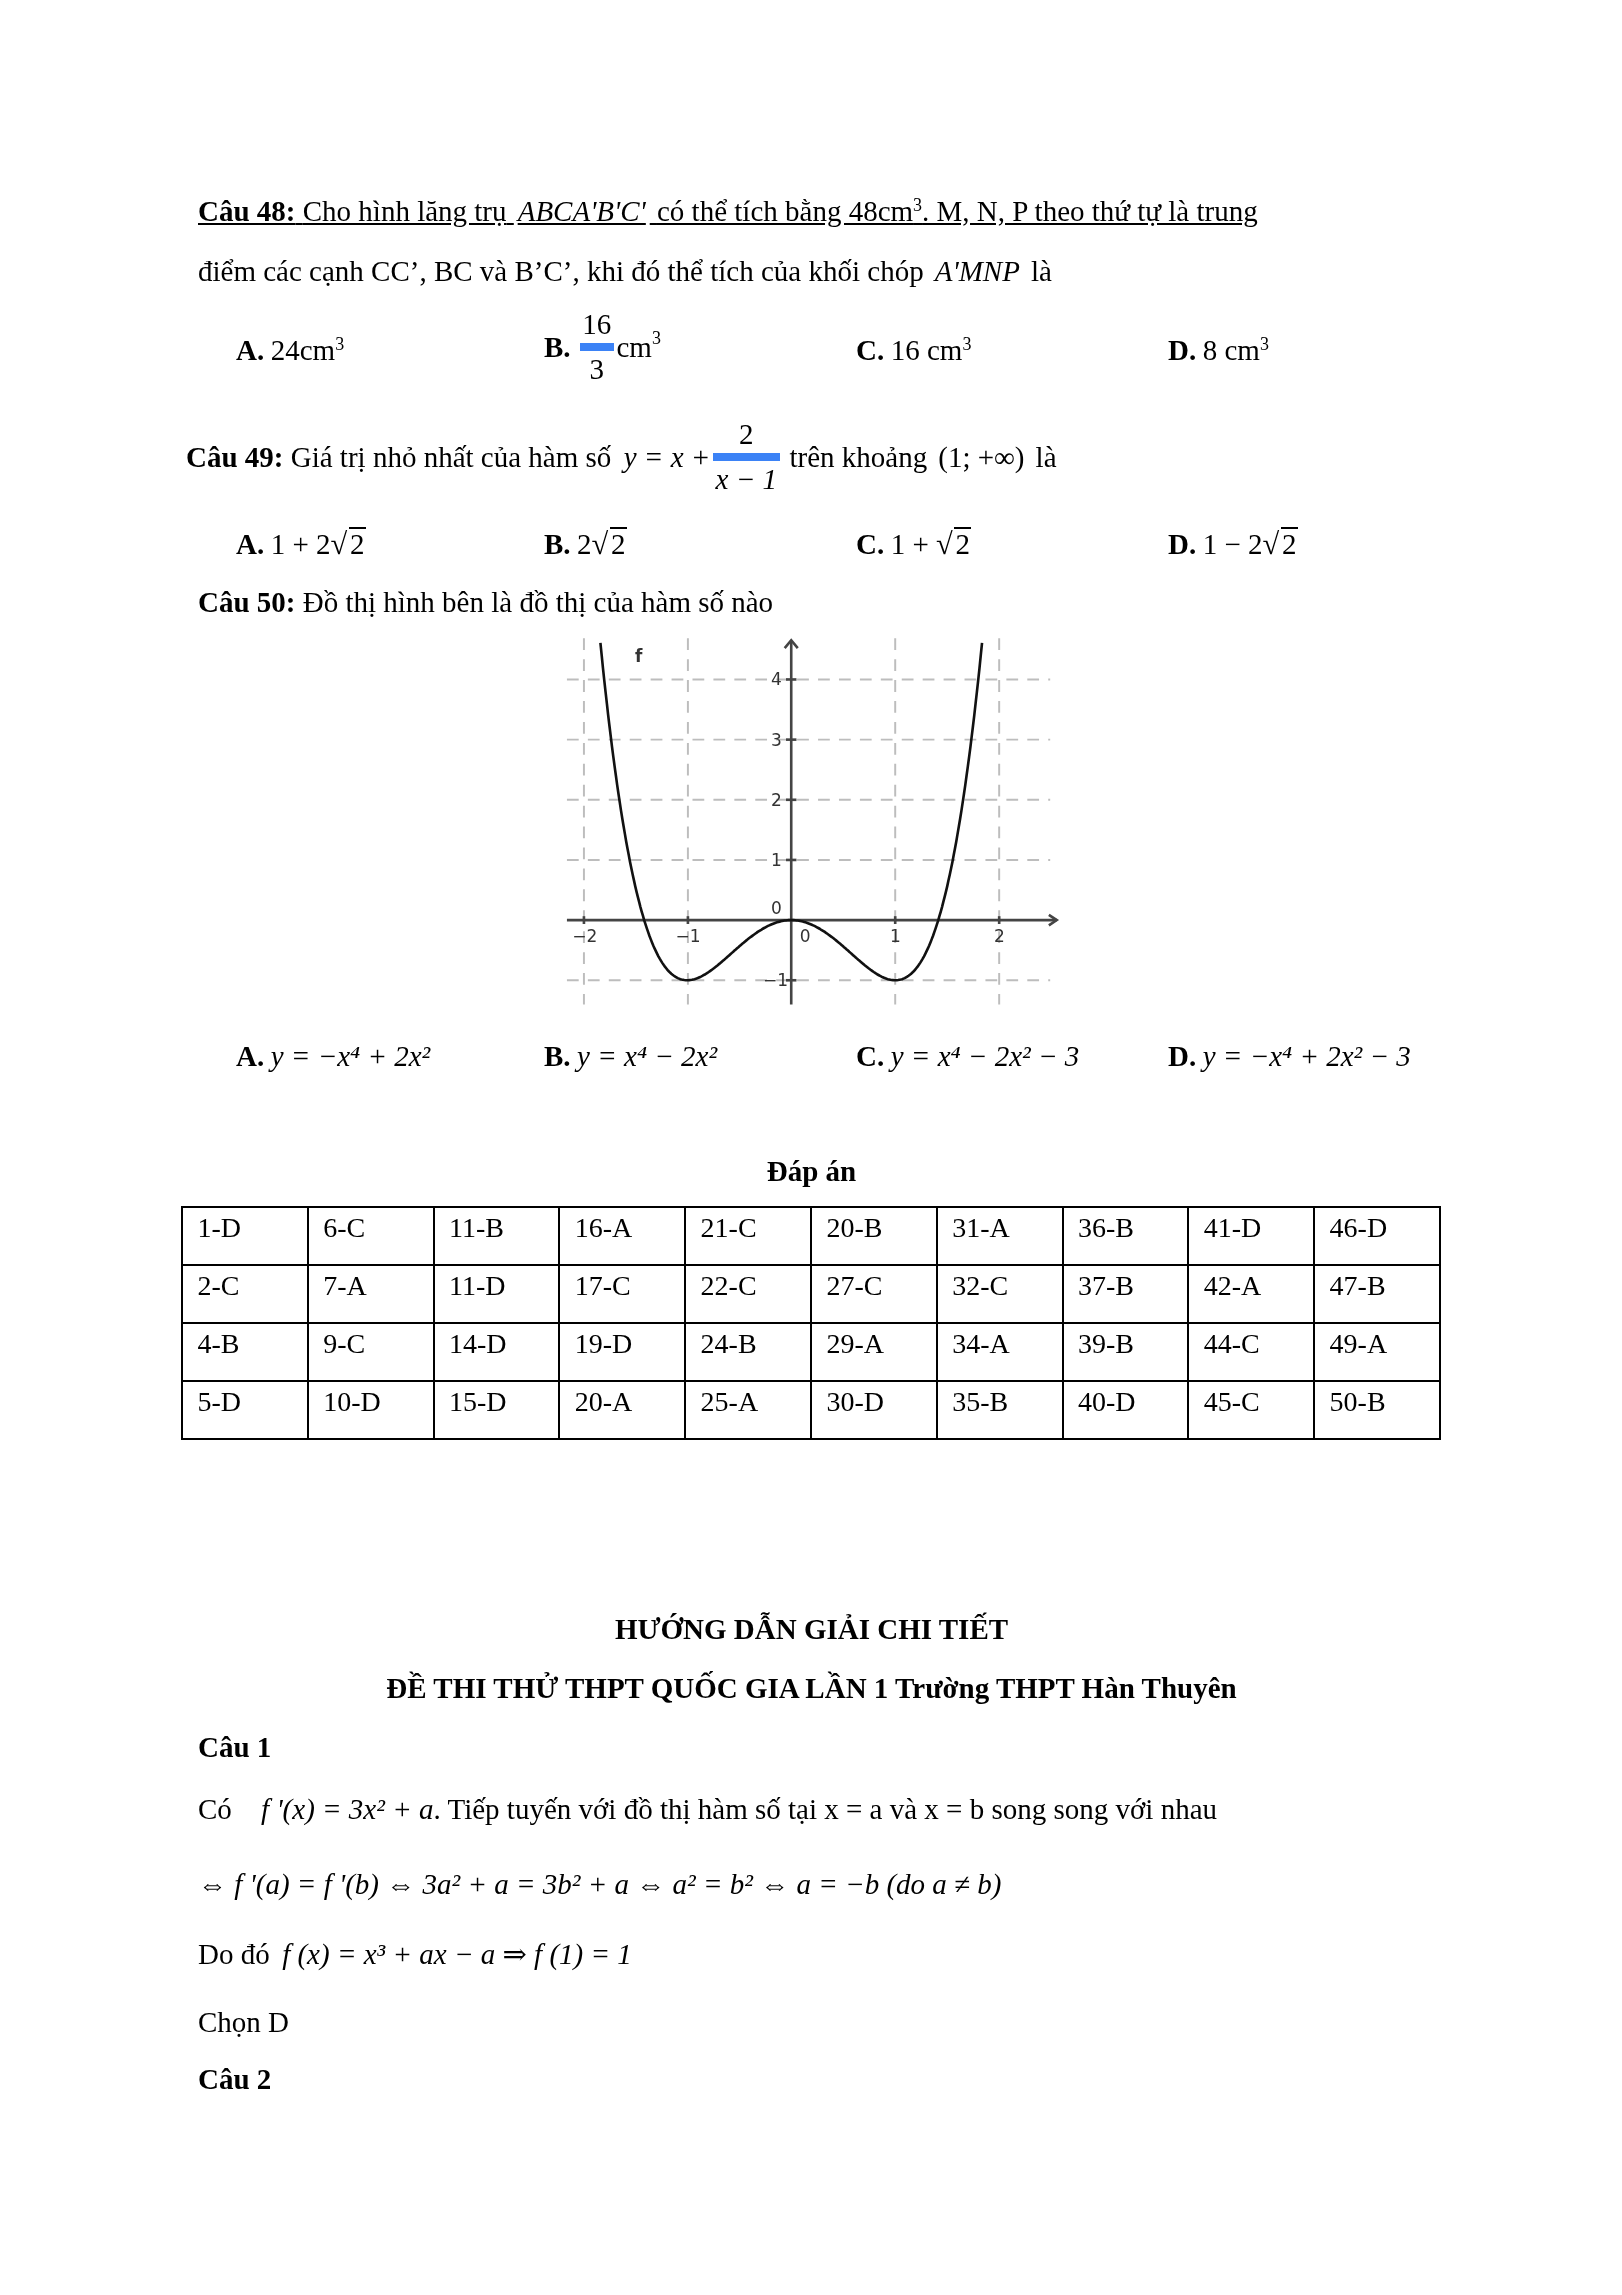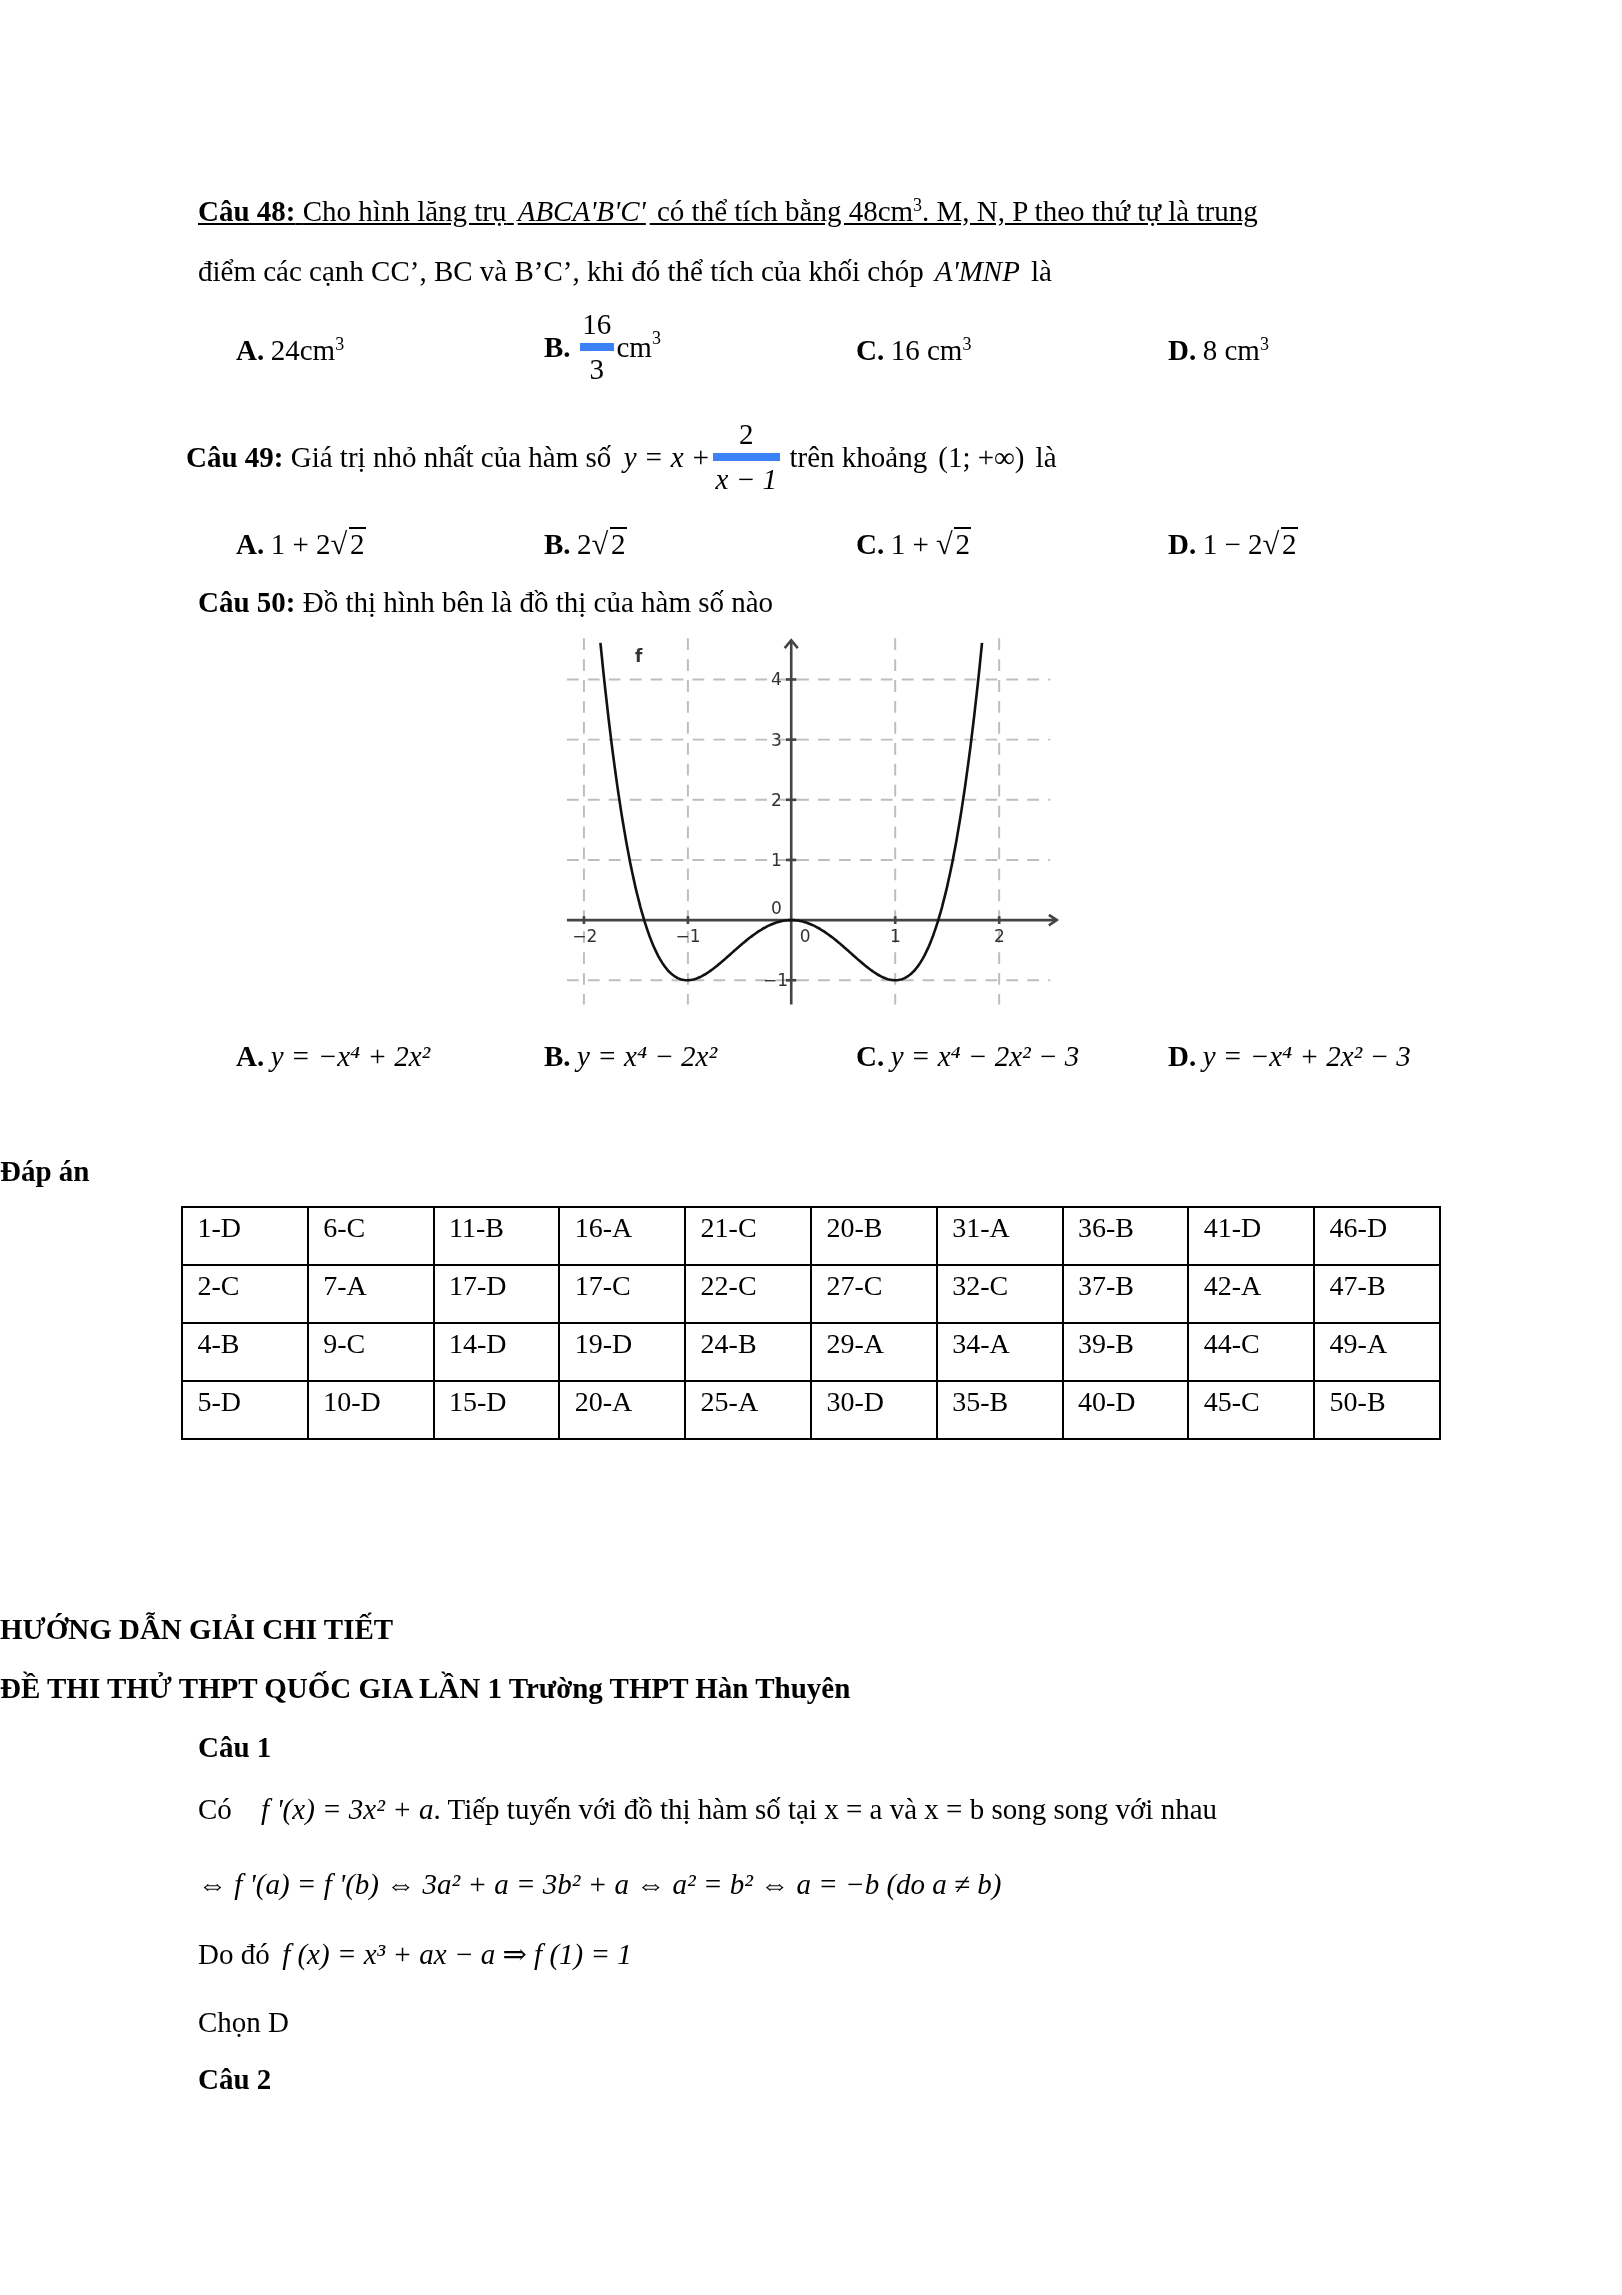--- a/index.html
+++ b/index.html
@@ -12,21 +12,21 @@
   .b { font-weight: bold; }
   .i { font-style: italic; }
   sup { font-size: 0.62em; vertical-align: 0; position: relative; top: -0.55em; }
   .frac { display: inline-block; vertical-align: middle; text-align: center; margin: 0 2.6px; }
   .frac .num { display: block; padding: 0 2.6px 2.6px; border-bottom: 8px solid #3b82f6; line-height: 1.1; }
   .frac .den { display: block; padding: 2.6px 2.6px 0; line-height: 1.1; }
   .opt { position: absolute; white-space: nowrap; }
   .opt .lbl { font-weight: bold; margin-right: 6.5px; }
   .sqrt { display: inline-block; border-top: 2px solid #000; padding: 0 1.3px; margin-left: 1.3px; line-height: 1.05; }
   .sqrt-sign { font-size: 1.05em; }
-  .center { position: absolute; left: 0; width: 1623px; }
+  .center { position: absolute; left: 0; width: 1623px; text-align: center; }
   table.ans { position: absolute; left: 181px; top: 1206px; width: 1260px; border-collapse: collapse; }
   table.ans td {
     border: 2.6px solid #000; height: 52px; vertical-align: top;
     padding: 3.9px 0 0 14.4px; font-size: 28px; width: 10%;
   }
   svg text { font-family: "DejaVu Sans", sans-serif; }
 </style>
 </head>
 <body>
 
@@ -157,21 +157,21 @@
         <td>21-C</td>
         <td>20-B</td>
         <td>31-A</td>
         <td>36-B</td>
         <td>41-D</td>
         <td>46-D</td>
       </tr>
       <tr>
         <td>2-C</td>
         <td>7-A</td>
-        <td>17-D</td>
+        <td>11-D</td>
         <td>17-C</td>
         <td>22-C</td>
         <td>27-C</td>
         <td>32-C</td>
         <td>37-B</td>
         <td>42-A</td>
         <td>47-B</td>
       </tr>
       <tr>
         <td>4-B</td>

